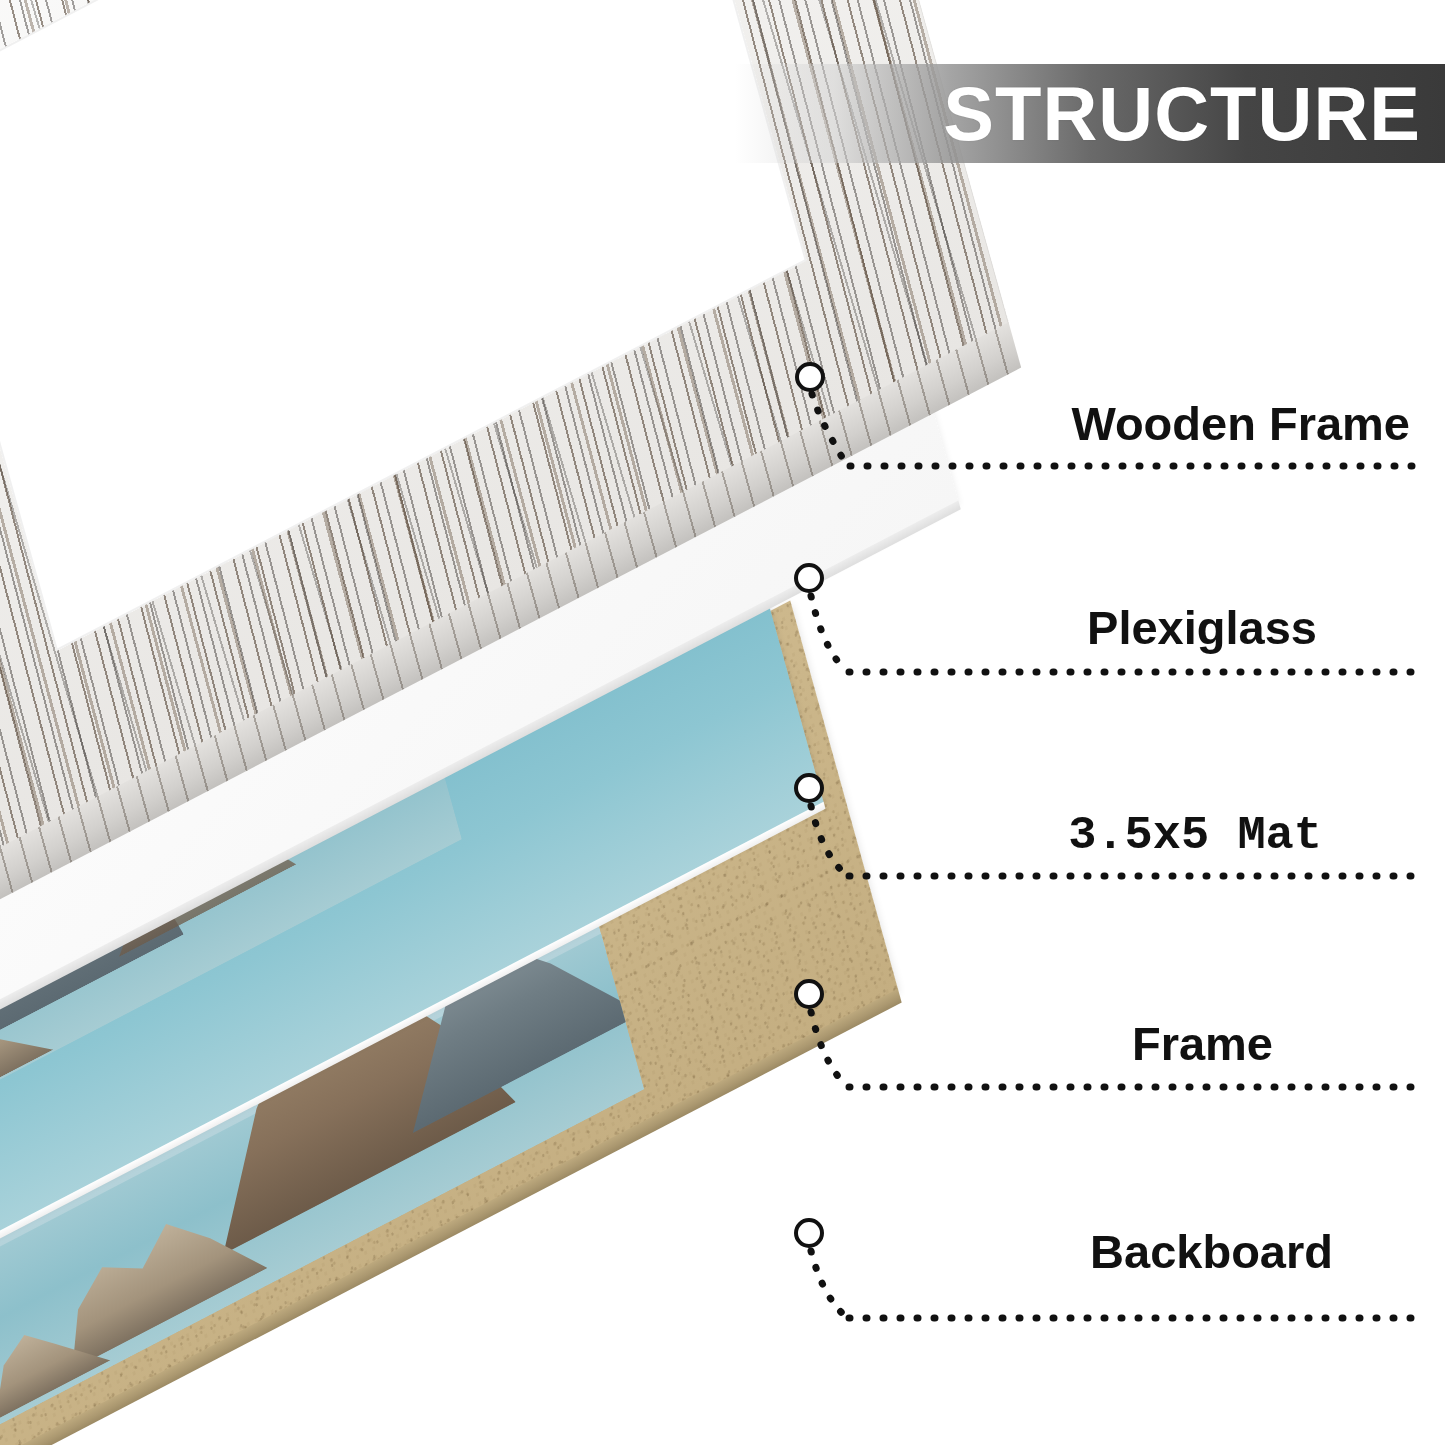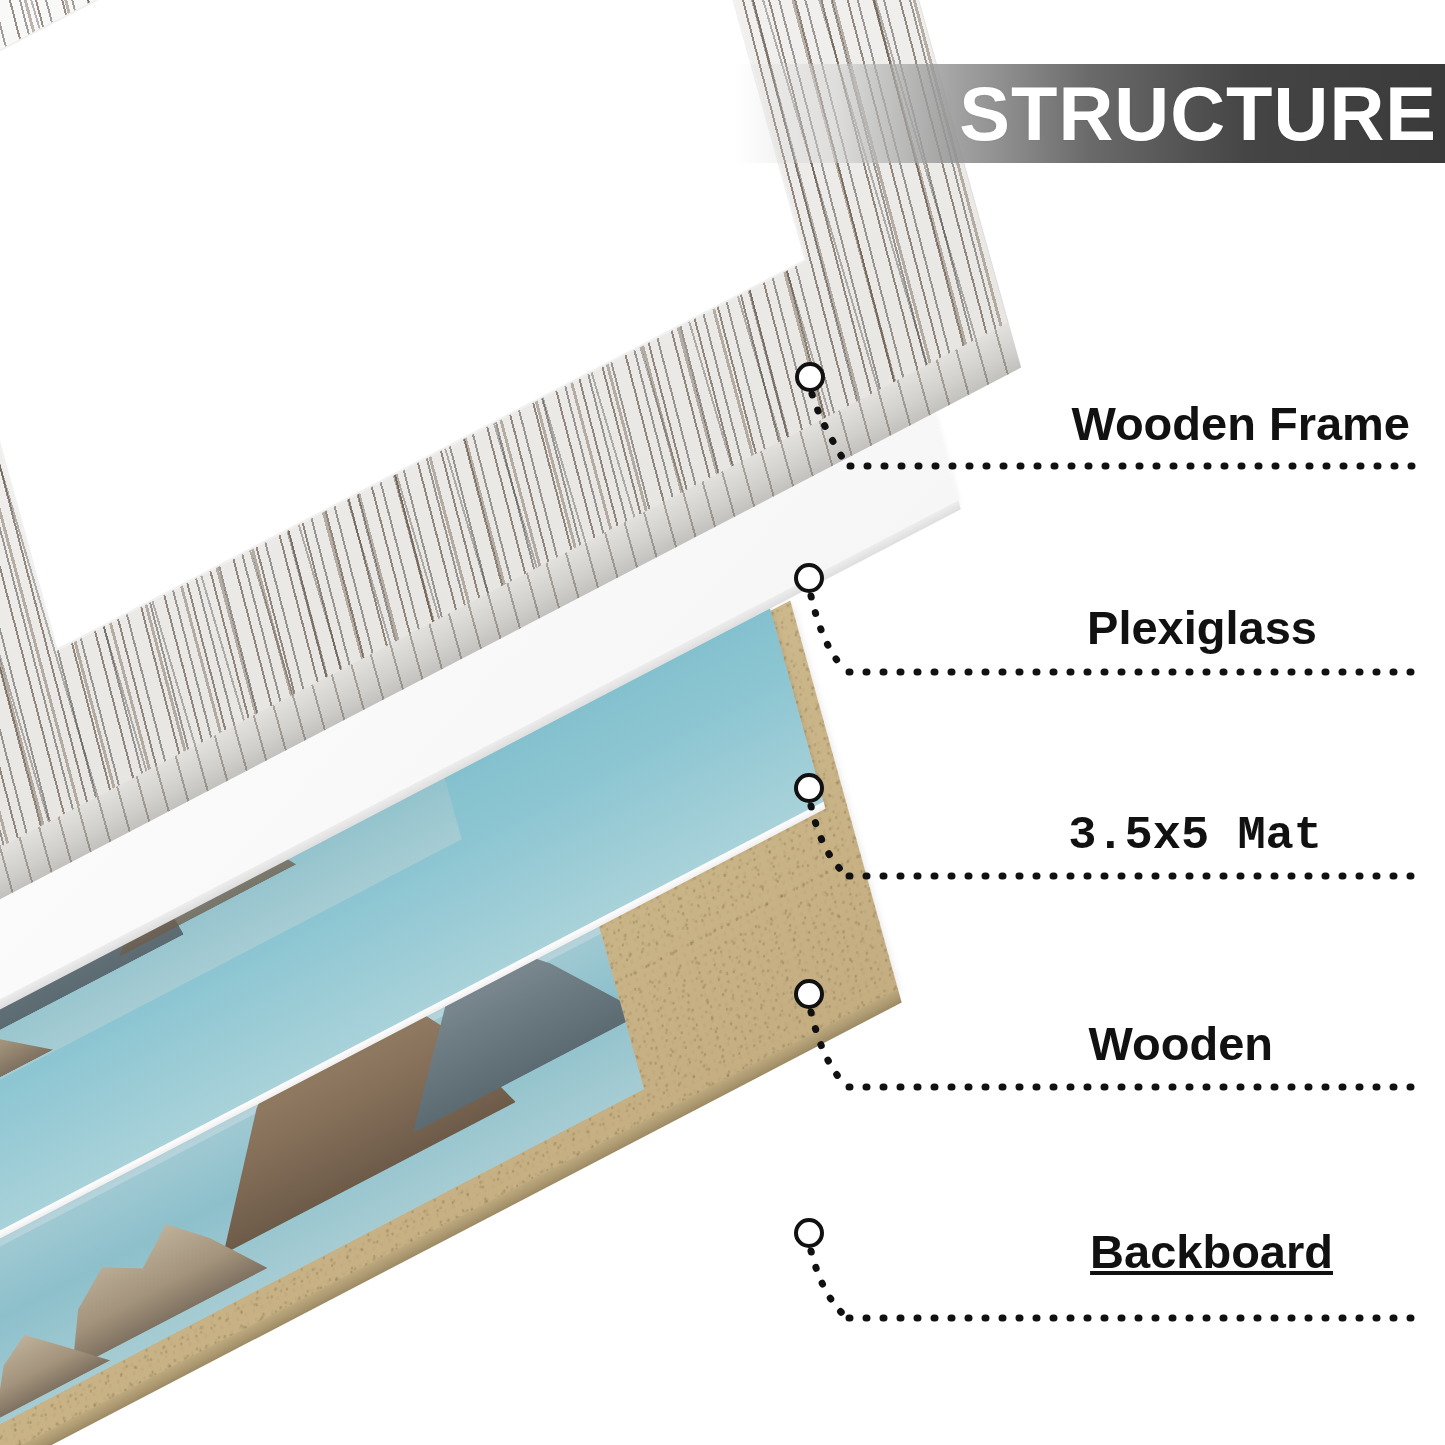--- a/index.html
+++ b/index.html
@@ -10,21 +10,21 @@
   
   .banner{position:absolute;left:735px;top:64px;width:710px;height:99px;
           background:linear-gradient(to right,
              rgba(255,255,255,0) 0%,
              rgba(210,210,210,.55) 14%,
              rgba(150,150,150,.85) 30%,
              #6a6a6a 50%,
              #454545 72%,
              #3a3a3a 100%);
           display:flex;align-items:center;justify-content:flex-end;
-          padding-right:8px;box-sizing:border-box;}
+          padding-right:24px;box-sizing:border-box;}
   .banner-text{color:#fff;font-size:76px;font-weight:bold;letter-spacing:1px;
                line-height:1;white-space:nowrap;
                text-shadow:0 0 2px rgba(0,0,0,.10);}
 
   
   .sheet{position:absolute;transform-origin:0 0;}
 
   
   .frame-wrap{position:absolute;left:-250px;top:-250px;width:1210px;height:860px;
               transform:rotate(-27.5deg) skewX(-12deg);transform-origin:50% 50%;}
@@ -201,16 +201,16 @@
 
   <div class="callout-dot" style="left:795px;top:362px;"></div>
   <div class="callout-dot" style="left:794px;top:563px;"></div>
   <div class="callout-dot" style="left:794px;top:773px;"></div>
   <div class="callout-dot" style="left:794px;top:979px;"></div>
   <div class="callout-dot" style="left:794px;top:1218px;"></div>
 
   <div class="callout-label" style="right:35px;top:400px;">Wooden Frame</div>
   <div class="callout-label" style="right:128px;top:604px;">Plexiglass</div>
   <div class="callout-label" style="right:123px;top:812px;font-family:Liberation Mono, monospace;">3.5x5 Mat</div>
-  <div class="callout-label" style="right:172px;top:1020px;">Wooden</div>
-  <div class="callout-label" style="right:112px;top:1228px;text-decoration:underline;">Backboard</div>
+  <div class="callout-label" style="right:172px;top:1020px;">Frame</div>
+  <div class="callout-label" style="right:112px;top:1228px;">Backboard</div>
 
 </div>
 
 </body></html>

